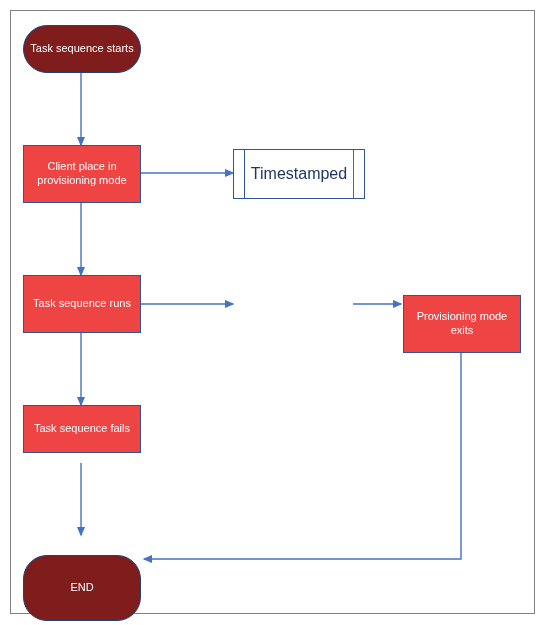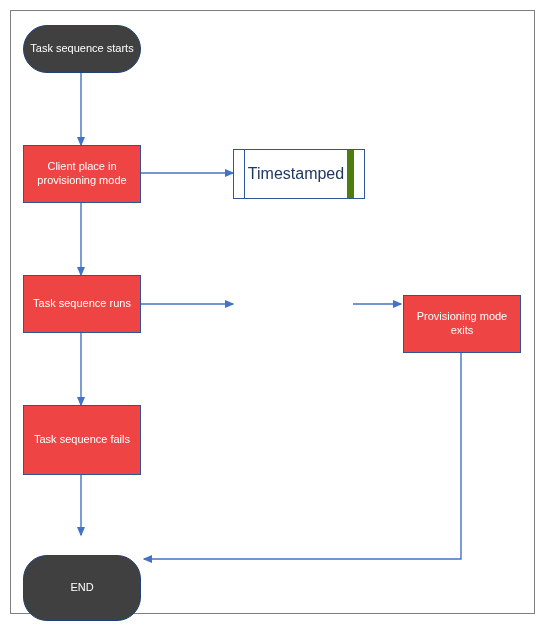--- a/index.html
+++ b/index.html
@@ -23,39 +23,39 @@
       display: flex;
       align-items: center;
       justify-content: center;
       text-align: center;
       color: #fff;
       font-size: 11px;
       line-height: 1.25;
       padding: 4px 6px;
     }
     .terminator {
-      background: #404040;
+      background: #7f1d1d;
       border: 1px solid #214179;
       border-radius: 24px;
     }
     .process {
       background: #ef4444;
       border: 1px solid #2f5597;
     }
     .data {
       background: #fff;
       border: 1px solid #2f5597;
       color: #1f3763;
       position: absolute;
     }
     .data-inner {
       position: absolute;
       left: 10px; right: 10px; top: 0; bottom: 0;
       border-left: 1px solid #2f5597;
-      border-right: 7px solid #4d7c0f;
+      border-right: 1px solid #4d7c0f;
       display: flex; align-items: center; justify-content: center;
     }
     svg.arrows {
       position: absolute;
       left: 0; top: 0;
       width: 525px; height: 604px;
       pointer-events: none;
     }
   </style>
 </head>
@@ -103,21 +103,21 @@
 
   <div class="node process" style="left:12px; top:264px; width:118px; height:58px;justify-content:center;">
     <span>Task sequence runs</span>
   </div>
 
 
   <div class="node process" style="left:392px; top:264px; width:118px; height:58px;margin-top:20px;">
     <span>Provisioning mode exits</span>
   </div>
 
-  <div class="node process" style="left:12px; top:394px; width:118px; height:70px;">
+  <div class="node process" style="left:12px; top:394px; width:118px; height:48px;">
     <span>Task sequence fails</span>
   </div>
 
   <div class="node terminator" style="left:12px; top:544px; width:118px; height:66px;">
     <span>END</span>
   </div>
 
 </div>
 
 </body></html>

